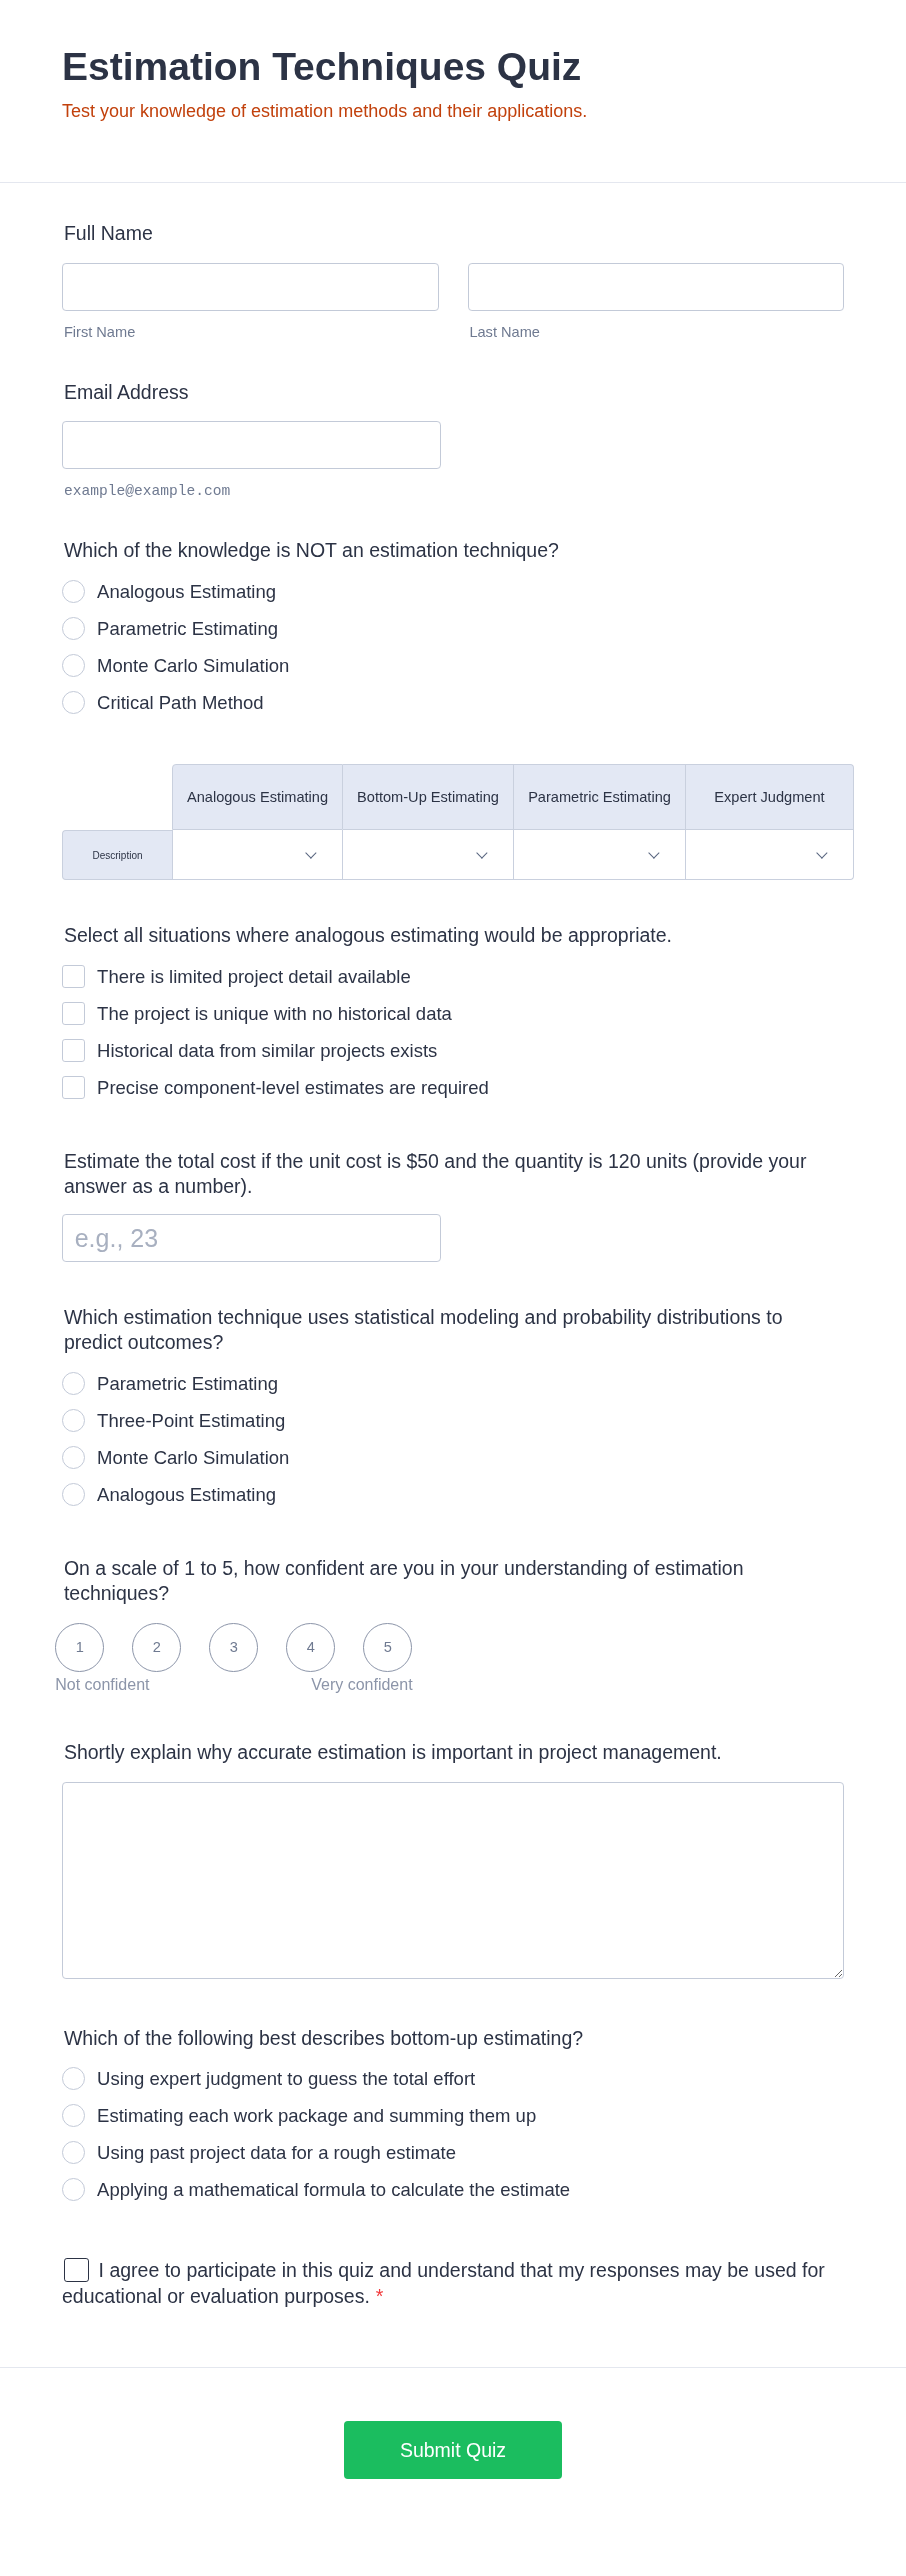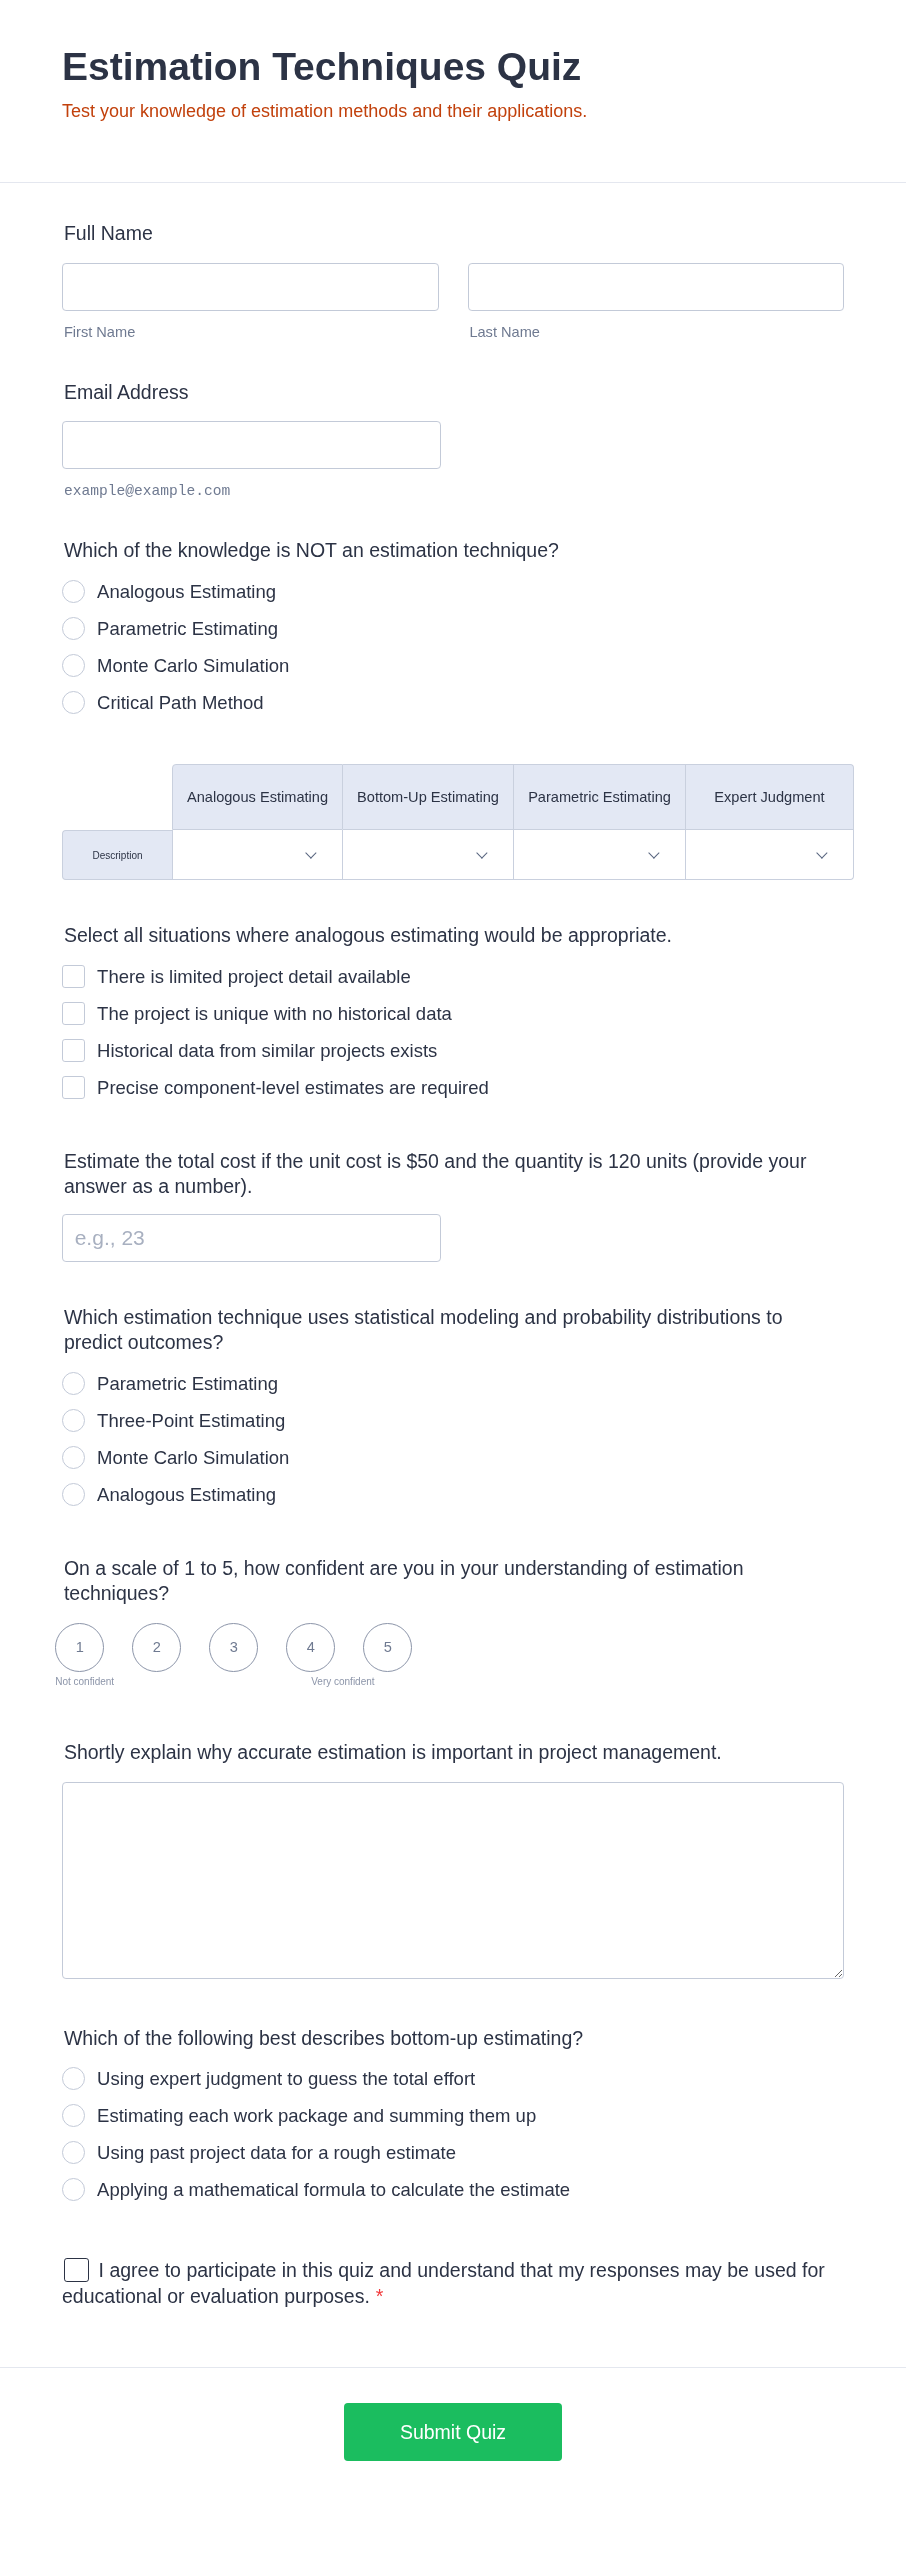--- a/index.html
+++ b/index.html
@@ -8,21 +8,21 @@
   .header { padding: 43px 62px 0 62px; height: 183px; border-bottom: 1.9px solid #e4e7ef; }
   .title { font-size: 39px; font-weight: 700; color: #2c3345; letter-spacing: 0px; line-height: 47px; }
   .subtitle { font-size: 18px; color: #c2410c; margin-top: 9.7px; line-height: 23.4px; }
 
   .form { padding: 0 62px; }
   .field { }
   .label { font-size: 19.5px; color: #2c3345; line-height: 25px; padding-left: 1.9px; }
 
   .row-inputs { display: flex; gap: 29px; margin-top: 16.6px; }
   .col { width: 381px; }
-  .text-input { width: 100%; height: 48px; border: 1.5px solid #c3cad8; border-radius: 3.9px; background: #fff; font-size: 21px; padding: 0 11.7px; color: #2c3345; font-family: inherit; }
+  .text-input { width: 100%; height: 48px; border: 1.5px solid #c3cad8; border-radius: 3.9px; background: #fff; font-size: 25px; padding: 0 11.7px; color: #2c3345; font-family: inherit; }
   .text-input::placeholder { color: #a8b0c0; }
   .sublabel { font-size: 14.6px; color: #6f7a91; margin-top: 13.6px; padding-left: 1.9px; line-height: 17.5px; }
 
   .options { margin-top: 15.6px; }
   .option { display: flex; align-items: center; height: 37px; }
   .radio { width: 23.4px; height: 23.4px; border: 1.5px solid #c3cad8; border-radius: 50%; background: #fff; flex: 0 0 23.4px; }
   .checkbox { width: 23.4px; height: 23.4px; border: 1.5px solid #c3cad8; border-radius: 2.9px; background: #fff; flex: 0 0 23.4px; }
   .opt-label { font-size: 18.5px; color: #2c3345; margin-left: 11.7px; line-height: 23.4px; }
 
   
@@ -34,30 +34,30 @@
   .m-rowhead { height: 50px; background: #e3e8f4; border: 1px solid #c9d0de; border-right: none; border-radius: 3.9px 0 0 3.9px; display: flex; align-items: center; justify-content: center; font-size: 10px; color: #2c3345; }
   .m-cell { height: 50px; border: 1px solid #c9d0de; border-top: none; border-left: none; background: #fff; display: flex; align-items: center; justify-content: flex-end; padding-right: 27px; }
   .m-cell.first { border-left: 1px solid #c9d0de; }
   .m-cell.last { border-bottom-right-radius: 3.9px; }
   .chev { width: 7.8px; height: 7.8px; border-right: 1.9px solid #57647e; border-bottom: 1.9px solid #57647e; transform: rotate(45deg); margin-top: -3.9px; }
 
   
   .scale { display: flex; margin-top: 16.6px; margin-left: -6.8px; }
   .scale-item { width: 49px; height: 49px; border: 1.5px solid #8c95a9; border-radius: 50%; display: flex; align-items: center; justify-content: center; font-size: 14.6px; color: #6f7a91; margin-right: 28px; }
   .scale-labels { position: relative; height: 21.4px; margin-top: 3.9px; margin-left: -6.8px; width: 370px; }
-  .scale-lbl { position: absolute; font-size: 10px; color: #8c95a9; top: 0; }
+  .scale-lbl { position: absolute; font-size: 16px; color: #8c95a9; top: 0; }
 
   textarea.ta { width: 100%; height: 197px; border: 1.5px solid #c3cad8; border-radius: 3.9px; resize: vertical; margin-top: 16.6px; font-family: inherit; font-size: 17.5px; padding: 9.7px; }
 
   .consent { display: flex; align-items: flex-end; }
   .consent-text { font-size: 19.5px; color: #2c3345; line-height: 26px; }
   .consent-box { display: inline-block; width: 25px; height: 24.4px; border: 1.9px solid #2c3345; border-radius: 2.9px; vertical-align: -4.9px; margin-right: 9.7px; margin-left: 1.9px; background: #fff; }
   .req { color: #f23a3c; margin-left: 5.8px; }
 
-  .footer { border-top: 1.9px solid #e4e7ef; margin-top: 58px; height: 141px; display: flex; justify-content: center; padding-top: 35px; }
+  .footer { border-top: 1.9px solid #e4e7ef; margin-top: 58px; height: 141px; display: flex; justify-content: center; padding-top: 53px; }
   .submit { width: 218px; height: 58px; background: #1bbd5f; color: #ffffff; border: none; border-radius: 3.9px; font-size: 19.5px; font-family: inherit; cursor: pointer; }
 </style>
 </head>
 <body>
 
 <div class="header">
   <h1 class="title">Estimation Techniques Quiz</h1>
   <p class="subtitle">Test your knowledge of estimation methods and their applications.</p>
 </div>
 

